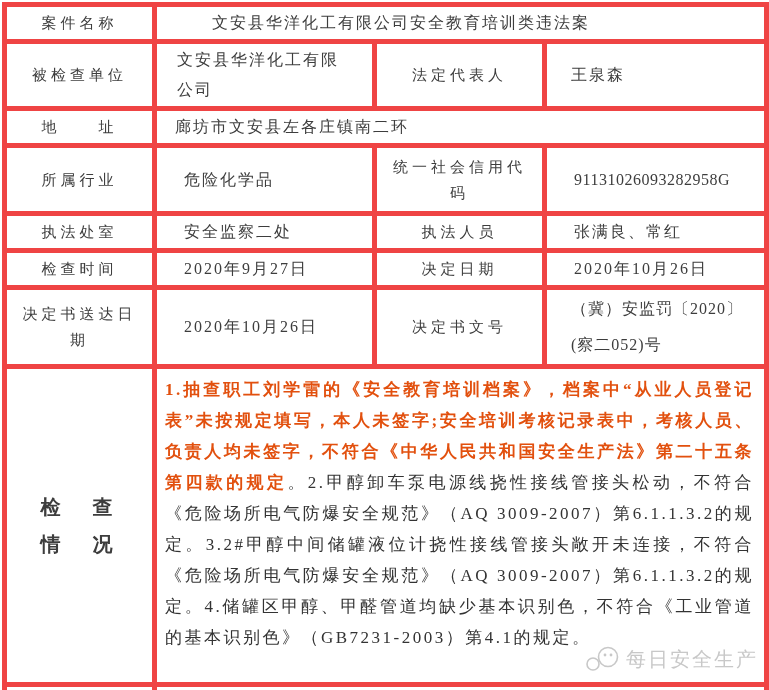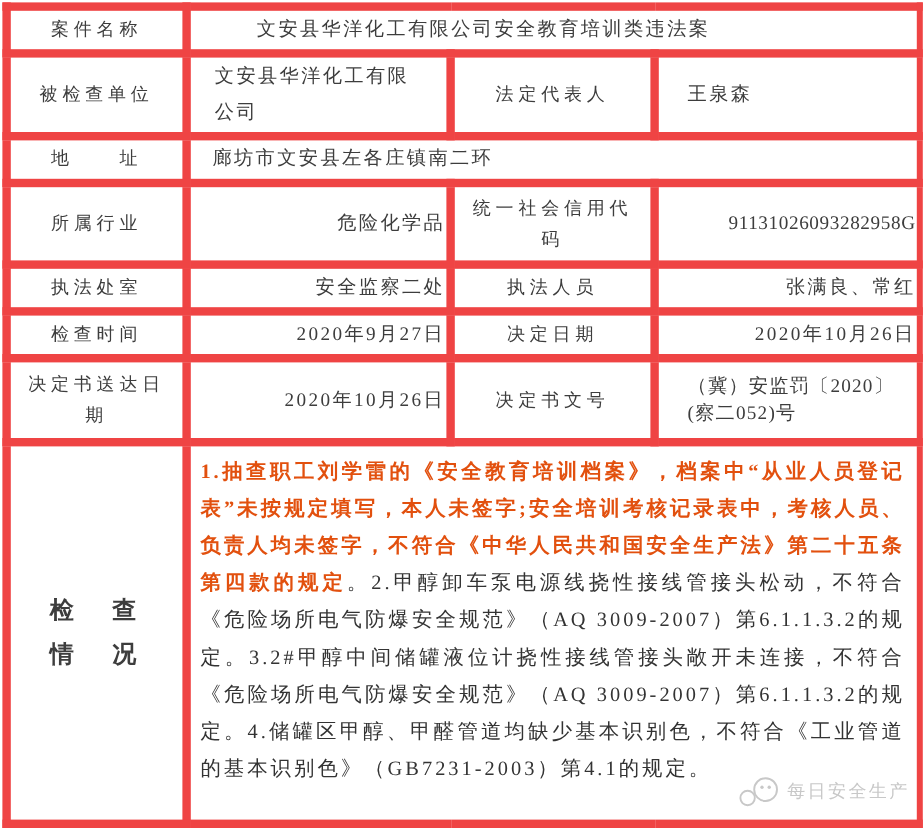--- a/index.html
+++ b/index.html
@@ -13,21 +13,21 @@
   }
   .sheet{position:relative;width:769px;height:690px;}
   table.case{
     border-collapse:collapse;
     table-layout:fixed;
     position:absolute;
     left:2px;top:2px;
     width:762px;
   }
   td{
-    border:7px solid #ef4444;
+    border:5px solid #ef4444;
     vertical-align:middle;
     overflow:hidden;
     box-sizing:border-box;
   }
   .lbl{
     text-align:center;
     font-size:15px;
     letter-spacing:4px;
     white-space:pre-line;
     line-height:26px;
@@ -39,48 +39,48 @@
     letter-spacing:6px;
     font-weight:bold;
   }
   .val{
     font-size:16px;
     letter-spacing:2px;
     white-space:pre-line;
     line-height:30px;
     color:#3d3d3d;
   }
-  .center{text-align:right;padding-left:27px;}
+  .center{text-align:left;padding-left:27px;}
   .left{text-align:left;}
   .pl55{padding-left:55px;}
   .pl33{padding-left:18px;}
   .pl20{padding-left:20px;margin-top:16px;}
   .pl24{padding-left:24px;}
   .code{letter-spacing:0.5px;}
-  .docno{line-height:22px;letter-spacing:1px;}
+  .docno{line-height:36px;letter-spacing:1px;}
   .finding{
     vertical-align:top;
     position:relative;
     padding:5px 10px 4px 8px;
     font-size:17px;
     line-height:31px;
     letter-spacing:2.5px;
     text-align:justify;
   }
   .red{color:#e2500e;font-weight:bold;}
   .blk{color:#333333;}
   .watermark{
     position:absolute;
     right:6px;
     bottom:10px;
     display:flex;
     align-items:center;
     gap:5px;
     color:#c8c8c8;
-    font-size:15px;
+    font-size:20px;
     letter-spacing:2px;
     white-space:nowrap;
     line-height:1;
     background:rgba(255,255,255,0.6);
     padding-left:4px;
   }
   .watermark svg{display:block;}
 </style>
 </head>
 <body>

